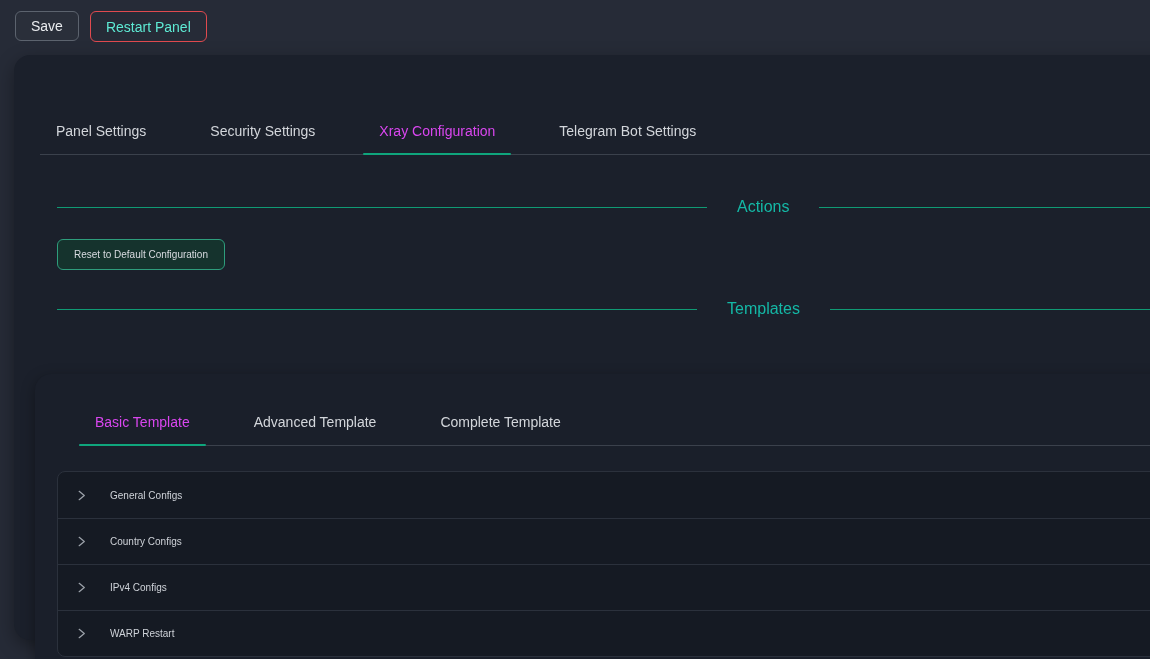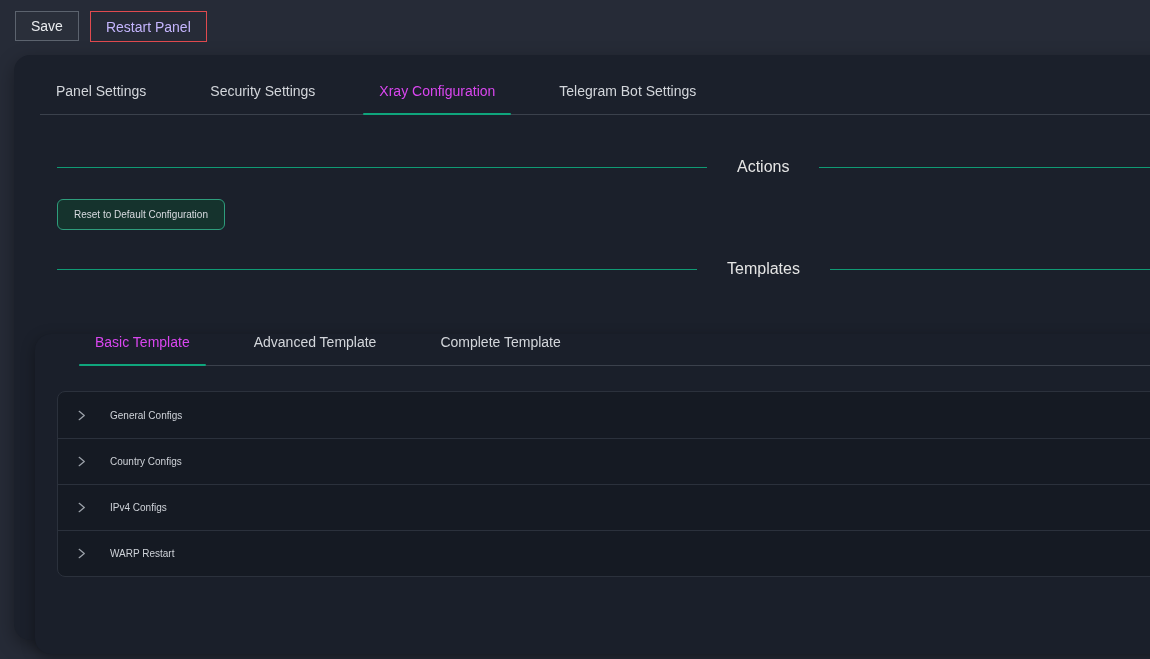--- a/index.html
+++ b/index.html
@@ -11,63 +11,63 @@
     color: #dadde2;
   }
   
   .topbar {
     position: absolute; left: 0; top: 0; width: 1150px; height: 55px;
     display: flex; align-items: flex-start; gap: 11px;
     padding: 11px 0 0 15px;
   }
   .btn {
     font-family: inherit; font-size: 14px; cursor: pointer;
-    border-radius: 0; line-height: 1;
+    border-radius: 6px; line-height: 1;
   }
   .btn-save {
     height: 30px; padding: 0 15px;
     background: #2a2f3a; border: 1px solid #5c636e; color: #e9ebee;
   }
   .btn-restart {
     height: 31px; padding: 2px 15px;
-    background: transparent; border: 1px solid #e04a4f; color: #c4b5fd;
+    background: transparent; border: 1px solid #e04a4f; color: #5eead4;
   }
   
   .main-card {
     position: absolute; left: 14px; top: 55px;
     width: 1470px; height: 585px;
     background: #1b202b; border-radius: 16px;
     box-shadow: 0 6px 18px rgba(0,0,0,0.35);
   }
   
   .tabbar {
     display: flex; gap: 32px;
     border-bottom: 1px solid #3b414c;
   }
   .tab {
     padding: 0 16px 15px; font-size: 14px; color: #d3d6db;
-    position: relative; cursor: pointer; white-space: nowrap; line-height: 16px;
+    position: relative; cursor: pointer; white-space: nowrap; line-height: 16px; margin-top: 40px;
   }
   .tab.active { color: #d946ef; }
   .tab.active::after {
     content: ""; position: absolute; left: 0; right: 0; bottom: -1px;
     height: 2px; background: #0fa57c; border-radius: 2px;
   }
   .main-tabbar { margin: 28px 0 0 26px; }
   
   .divider {
     display: flex; align-items: center;
     margin-left: 43px; height: 22px;
   }
   .divider .line { height: 1px; background: #109a74; }
   .divider .line-left  { flex: 0 0 650px; }
   .divider-templates .line-left { flex-basis: 640px; }
   .divider .line-right { flex: 1 1 auto; }
   .divider .divider-title {
-    padding: 0 30px; font-size: 16px; color: #e5e5e5; white-space: nowrap;
+    padding: 0 30px; font-size: 16px; color: #14b8a6; white-space: nowrap;
   }
   .divider-actions   { margin-top: 41px; }
   .divider-templates { margin-top: 28px; }
   .btn-reset {
     margin: 21px 0 0 43px; height: 31px; padding: 0 16px;
     background: #15332d; border: 1px solid #2e9d7c; color: #d8dbe0;
     font-size: 10px; border-radius: 6px; cursor: pointer;
   }
   
   .inner-card {

